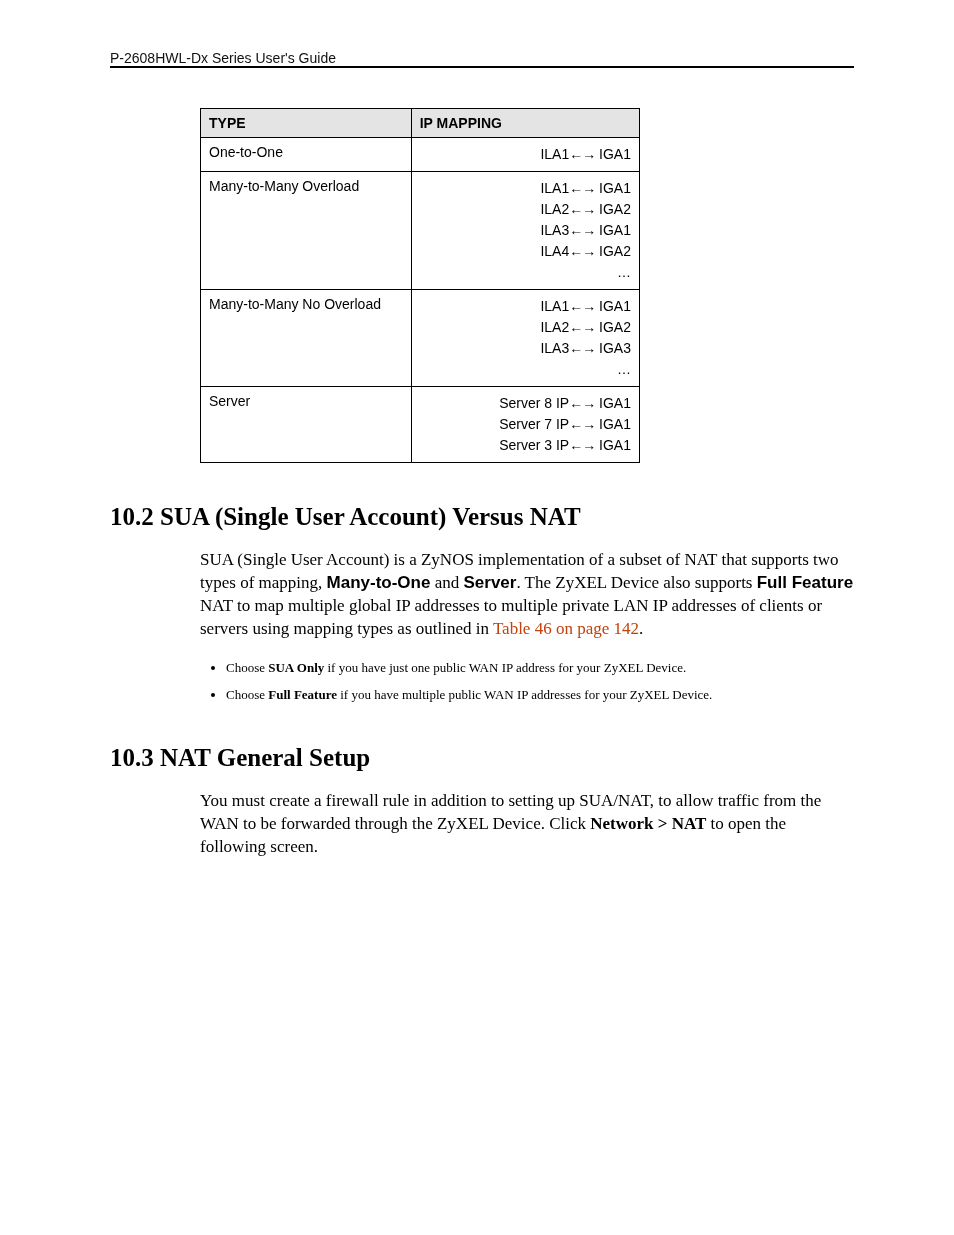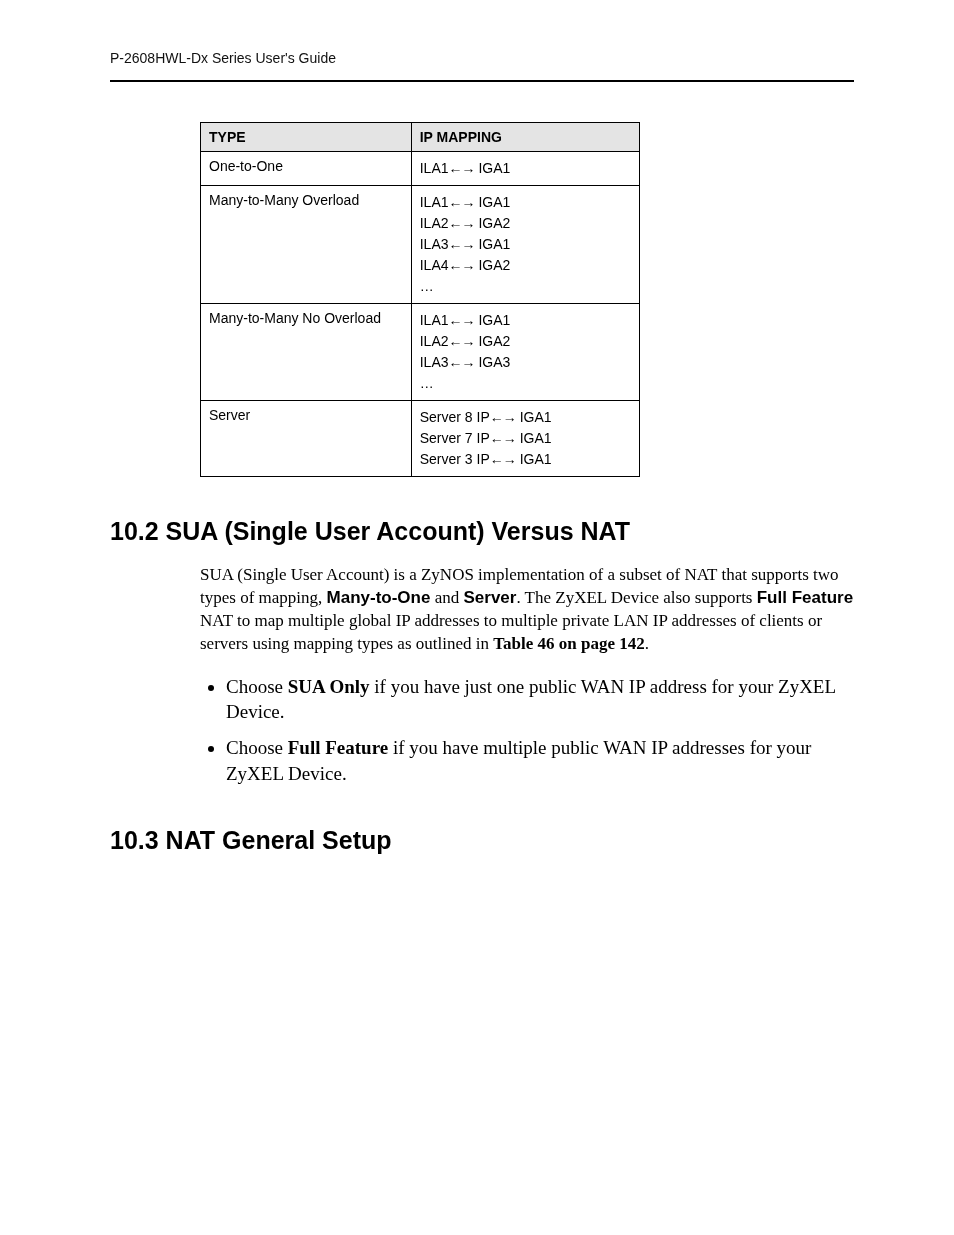--- a/index.html
+++ b/index.html
@@ -14,21 +14,21 @@
     padding: 50px 100px 50px 110px;
     box-sizing: border-box;
     width: 954px;
     position: relative;
   }
   .running-head {
     font-family: Arial, Helvetica, sans-serif;
     font-size: 14px;
     color: #111;
     border-bottom: 2px solid #000;
-    padding-bottom: 14px;
+    padding-bottom: 0;
     margin-bottom: 40px;
   }
   .body-block {
     margin-left: 90px;
     margin-right: 0;
   }
   p.para {
     font-size: 17px;
     line-height: 1.35;
     margin: 0 0 18px 0;
@@ -52,38 +52,39 @@
     text-align: left;
     vertical-align: top;
   }
   table.nat th {
     background: #e4e4e4;
     font-weight: bold;
   }
   .map-line {
     white-space: nowrap;
     line-height: 1.5;
+    text-align: right;
   }
   .arrow {
     font-family: Arial, Helvetica, sans-serif;
     letter-spacing: -1px;
   }
   h2.section {
-    font-family: Liberation Sans, sans-serif;
+    font-family: Liberation Serif, serif;
     font-size: 25px;
     font-weight: bold;
     margin: 40px 0 18px 0;
   }
-  .crossref { color: #000000; font-weight: bold; }
+  .crossref { color: #c2410c; }
   ul.bullets {
     margin: 8px 0 0 0;
     padding-left: 26px;
   }
   ul.bullets li {
-    font-size: 19px;
+    font-size: 13px;
     line-height: 1.35;
     margin-bottom: 10px;
   }
 </style>
 </head>
 <body>
 
 <div class="page">
 
   <div class="running-head">
@@ -152,14 +153,19 @@
         <span>Choose </span><span class="bold">SUA Only</span><span> if you have just one public WAN IP address for your ZyXEL Device.</span>
       </li>
       <li>
         <span>Choose </span><span class="bold">Full Feature</span><span> if you have multiple public WAN IP addresses for your ZyXEL Device.</span>
       </li>
     </ul>
   </div>
 
   <h2 class="section">10.3  NAT General Setup</h2>
 
+  <div class="body-block">
+    <p class="para">
+      <span>You must create a firewall rule in addition to setting up SUA/NAT, to allow traffic from the WAN to be forwarded through the ZyXEL Device. Click </span><span class="bold">Network &gt; NAT</span><span> to open the following screen.</span>
+    </p>
+  </div>
 
 </div>
 
 </body></html>

